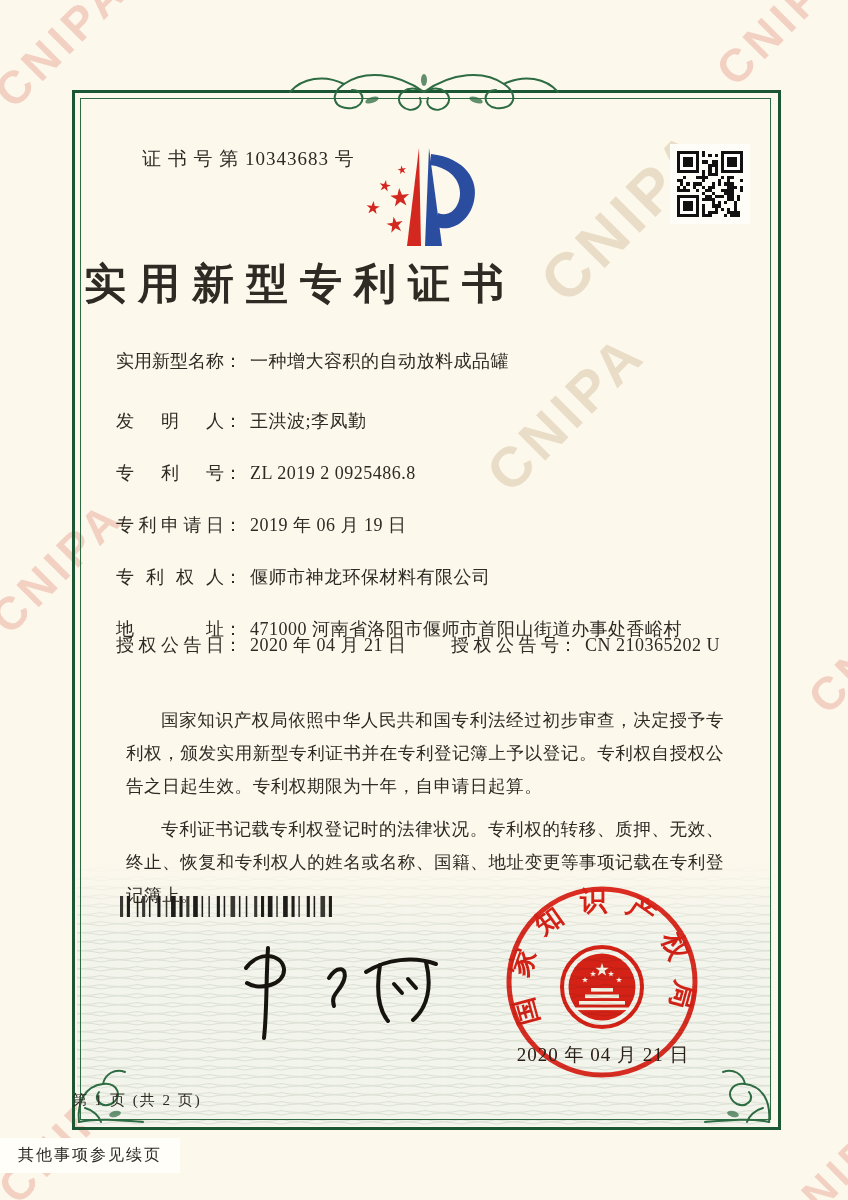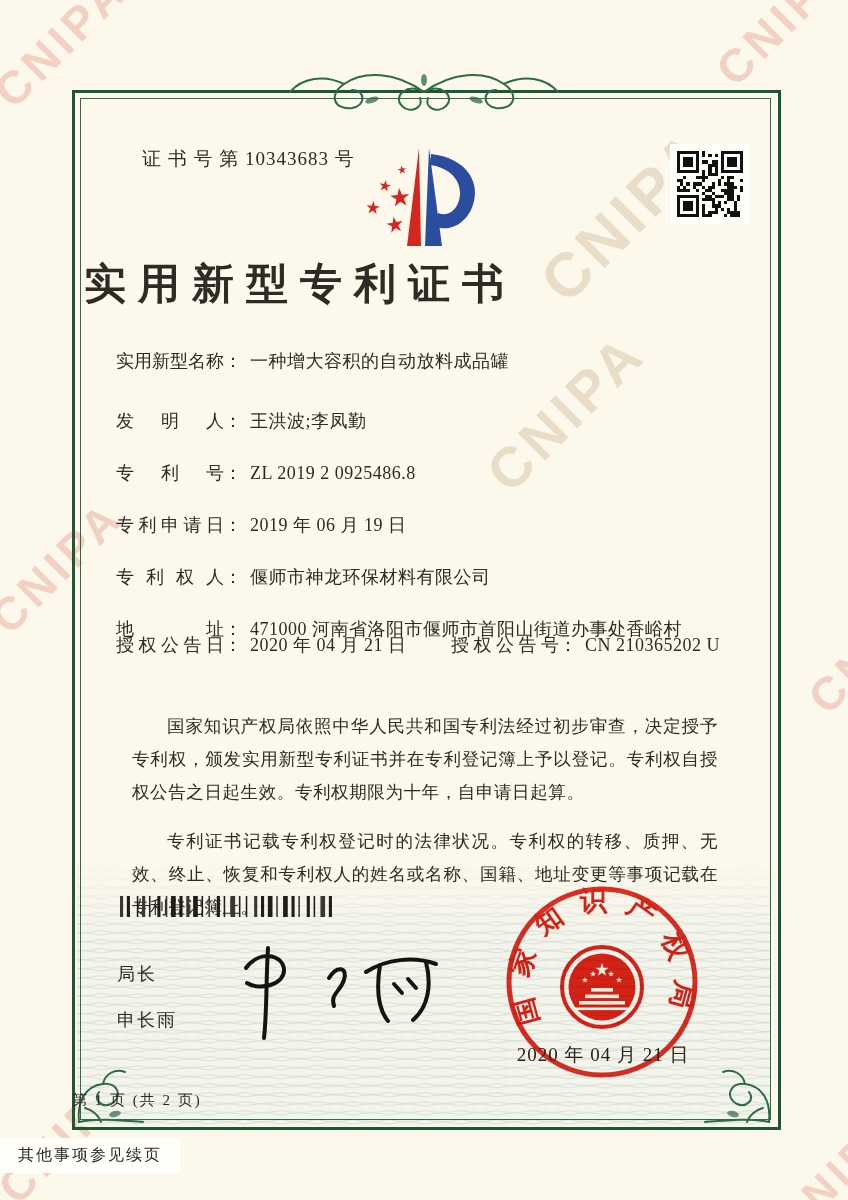--- a/index.html
+++ b/index.html
@@ -36,21 +36,21 @@
     font-size:42px; font-weight:bold; letter-spacing:12px; padding-left:12px; box-sizing:border-box; z-index:4;}
   .fields{position:absolute; left:116px; top:350px; width:620px; z-index:4; font-size:18px;}
   .field-row{margin-bottom:29px; line-height:23px; white-space:nowrap;}
   .field-row.gap-lg{margin-bottom:37px;}
   .f-label{display:inline-block; width:108px; text-align:justify; text-align-last:justify; text-justify:inter-character; vertical-align:top;}
   .f-colon{display:inline-block; margin-right:8px;}
   .f-value{letter-spacing:0.5px;}
   .grant-row{position:absolute; left:116px; top:633px; width:640px; font-size:18px; z-index:4; white-space:nowrap;}
   .grant-no{position:absolute; left:319px; top:0;margin-left:16px;}
   .body-text{position:absolute; left:116px; top:694px; width:618px; z-index:4;}
-  .body-text p{margin:16px; font-size:17.5px; line-height:33px; text-indent:2em; letter-spacing:0.6px; text-align:justify;}
+  .body-text p{margin:10px; font-size:17.5px; line-height:33px; text-indent:2em; letter-spacing:0.6px; text-align:justify;}
   .barcode{position:absolute; left:120px; top:896px; z-index:4;}
   .director{position:absolute; left:117px; top:962px; font-size:18px; z-index:4; letter-spacing:2px;}
   .director .name{margin-top:22px;}
   .signature{position:absolute; left:228px; top:934px; z-index:5;}
   .seal{position:absolute; left:503px; top:883px; z-index:4; mix-blend-mode:multiply;}
   .seal-date{position:absolute; left:505px; top:1042px; width:196px; text-align:center;
     font-size:19px; color:#2b2018; letter-spacing:1px; z-index:5;}
   .page-info{position:absolute; left:72px; top:1091px; width:703px; text-align:left; font-size:15px; z-index:4; letter-spacing:2px;}
   .footer-note{position:absolute; left:0; top:1138px; width:848px; z-index:4;}
   .footer-note span{display:inline-block; background:#fffef9; padding:7px 18px; font-size:16px; letter-spacing:2px;}
@@ -382,24 +382,20 @@
       <rect x="156.25000000000006" y="0" width="1.55" height="21" fill="#3a3733"></rect>
       <rect x="163.10000000000005" y="0" width="4.65" height="21" fill="#1f1c1a"></rect>
       <rect x="171.50000000000006" y="0" width="3.1" height="21" fill="#1f1c1a"></rect>
       <rect x="178.35000000000005" y="0" width="1.55" height="21" fill="#3a3733"></rect>
       <rect x="186.75000000000006" y="0" width="3.1" height="21" fill="#1f1c1a"></rect>
       <rect x="193.60000000000005" y="0" width="1.55" height="21" fill="#1f1c1a"></rect>
       <rect x="200.45000000000005" y="0" width="4.65" height="21" fill="#3a3733"></rect>
       <rect x="208.85000000000005" y="0" width="3.1" height="21" fill="#1f1c1a"></rect>
     </svg>
 
-  <div class="director">
-    <div>局长</div>
-    <div class="name">申长雨</div>
-  </div>
 
   <svg class="signature" width="224" height="112" viewBox="0 0 224 112">
     <g stroke="#17140f" stroke-width="4" fill="none" stroke-linecap="round">
       <path d="M40,14 C38,44 39,78 36,104"></path>
       <path d="M18,34 C30,17 54,19 56,35 C57,51 31,57 19,49"></path>
       <path d="M101,44 C109,31 120,33 116,46 C112,58 102,60 106,72"></path>
       <path d="M138,38 C158,25 186,22 208,30"></path>
       <path d="M152,31 C148,56 151,76 160,87"></path>
       <path d="M198,28 C204,52 200,73 185,86"></path>
       <path d="M166,50 l8,9"></path>

